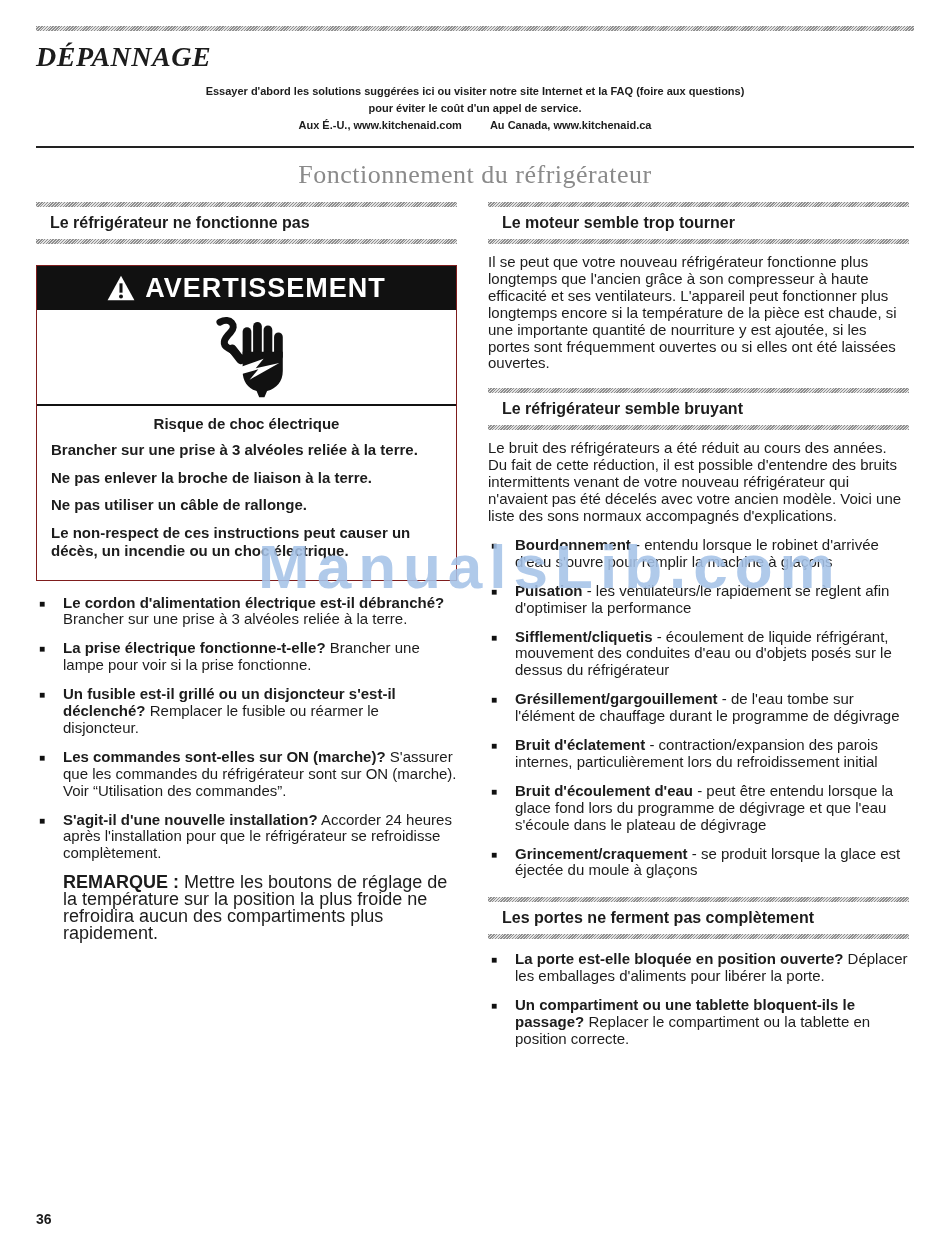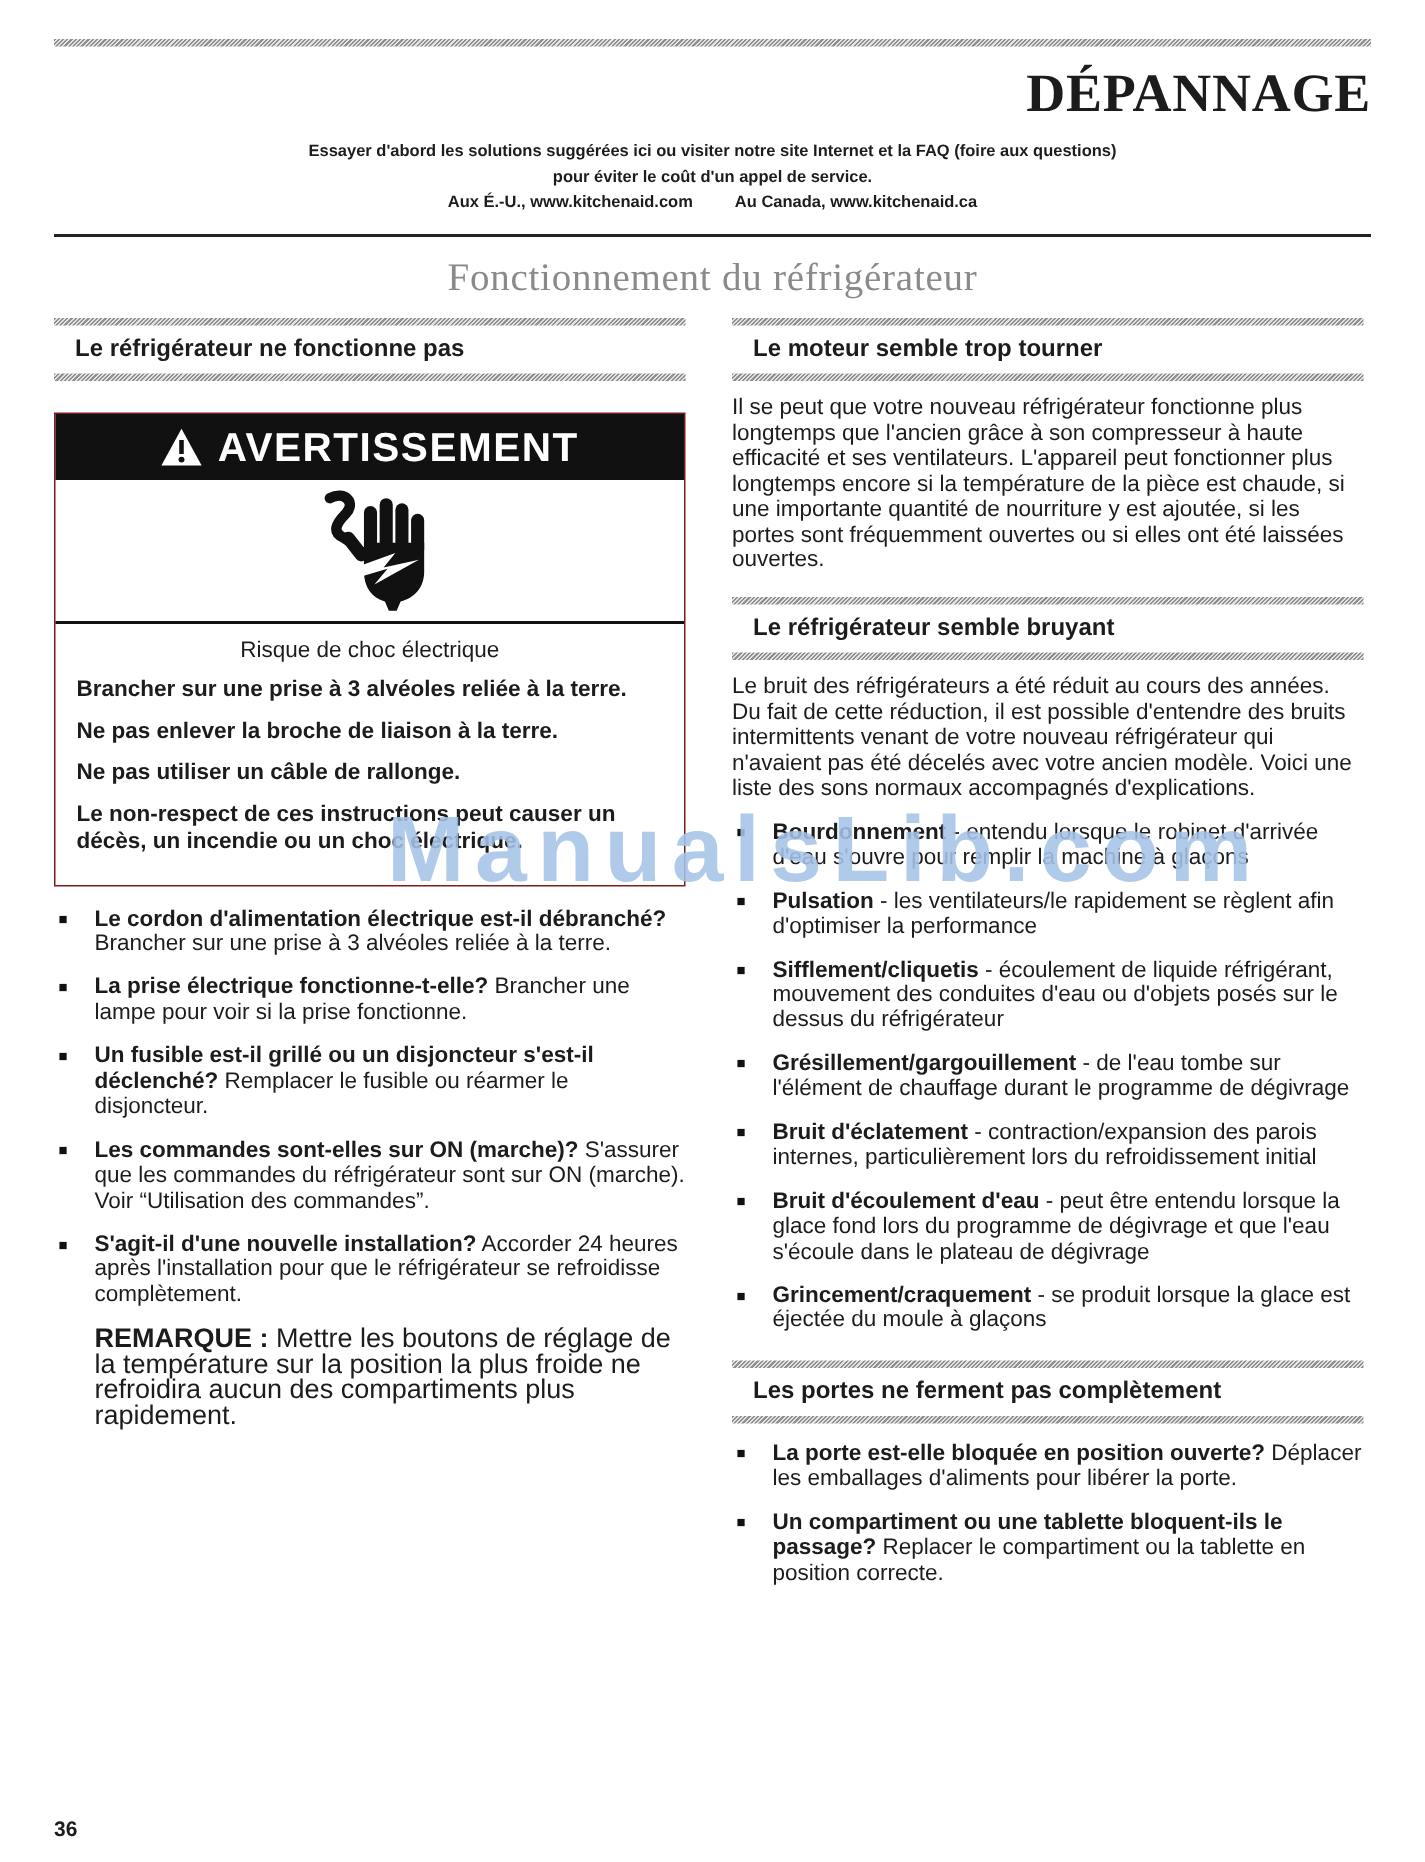--- a/index.html
+++ b/index.html
@@ -17,23 +17,24 @@
   
   .rule-hatch {
     height: 5px;
     background: repeating-linear-gradient(135deg, #8f8f8f 0 1px, #e3e3e3 1px 2px);
   }
   .top-rule { margin-bottom: 10px; }
   .solid-rule { height: 2px; background: #222; margin-top: 12px; }
 
   .doc-title {
     font-family: "Liberation Serif", serif;
-    font-size: 36px; font-weight: 700;
-    text-align: right; margin: 10px 0 10px 0;
+    font-size: 28px; font-weight: 700;
+    text-align: left; margin: 10px 0 10px 0;
     letter-spacing: 0.5px;
+    font-style: italic;
   }
   .intro { text-align: center; font-weight: 700; font-size: 11px; line-height: 17px; }
   .intro-line3 span + span { padding-left: 28px; }
 
   .section-title {
     text-align: center;
     font-family: "Liberation Serif", serif;
     font-size: 26px; font-weight: 400;
     color: #8a8a8a;
     margin: 12px 0 12px 0;
@@ -54,21 +55,21 @@
     background: #111; color: #fff;
     height: 44px;
     display: flex; align-items: center; justify-content: center; gap: 10px;
     font-size: 27px; font-weight: 700; letter-spacing: 1px;
   }
   .warn-icon-area {
     height: 96px;
     display: flex; align-items: center; justify-content: center;
     border-bottom: 2px solid #111;
   }
-  .warn-title { text-align: center; font-weight: 400; font-size: 15px; margin: 9px 0 2px 0; }
+  .warn-title { text-align: center; font-weight: 700; font-size: 15px; margin: 9px 0 2px 0; }
   .warn-lines { padding: 0 14px 10px 14px; }
   .warn-lines p { font-weight: 700; font-size: 15px; line-height: 18.5px; margin: 9px 0; }
 
   
   .bullet-list { margin-top: 14px; }
   .bullet-item { display: flex; margin: 12px 0; }
   .bullet-marker { flex: 0 0 27px; font-size: 10px; line-height: 17px; padding-left: 3px; color: #111; }
   .bullet-text { font-size: 15px; line-height: 16.9px; margin: 0; }
   .note { margin: 12px 0 0 27px; font-size: 18px; line-height: 16.9px; }
 

